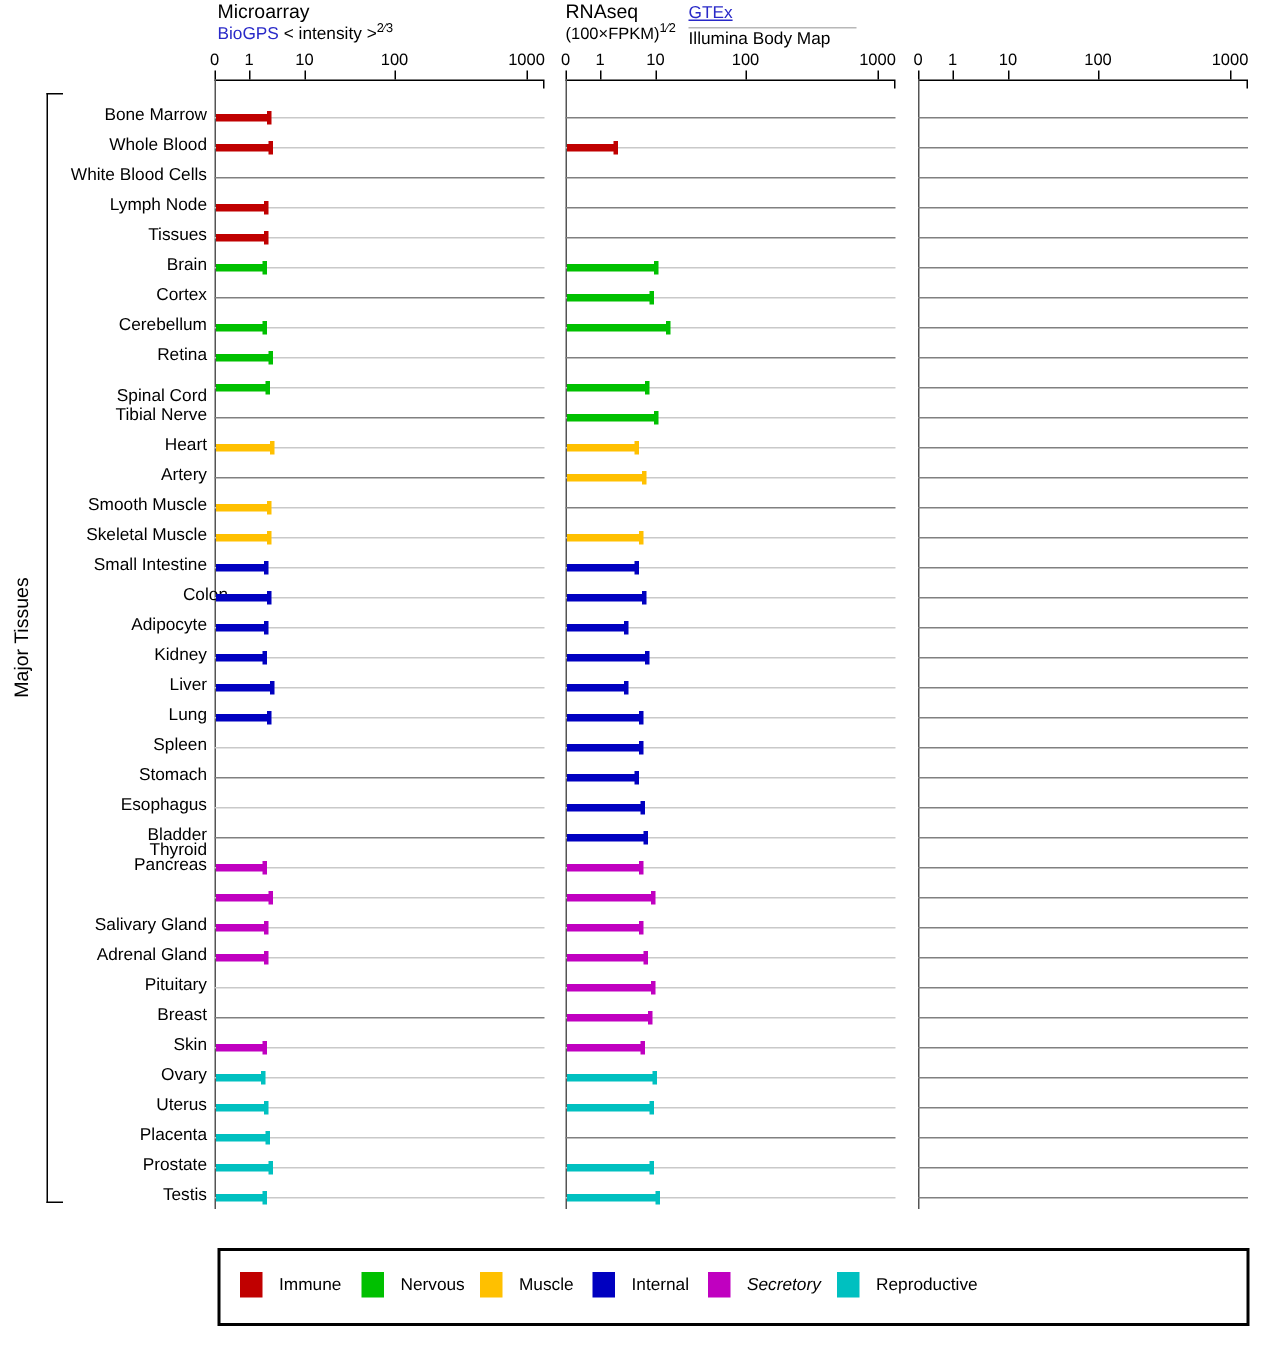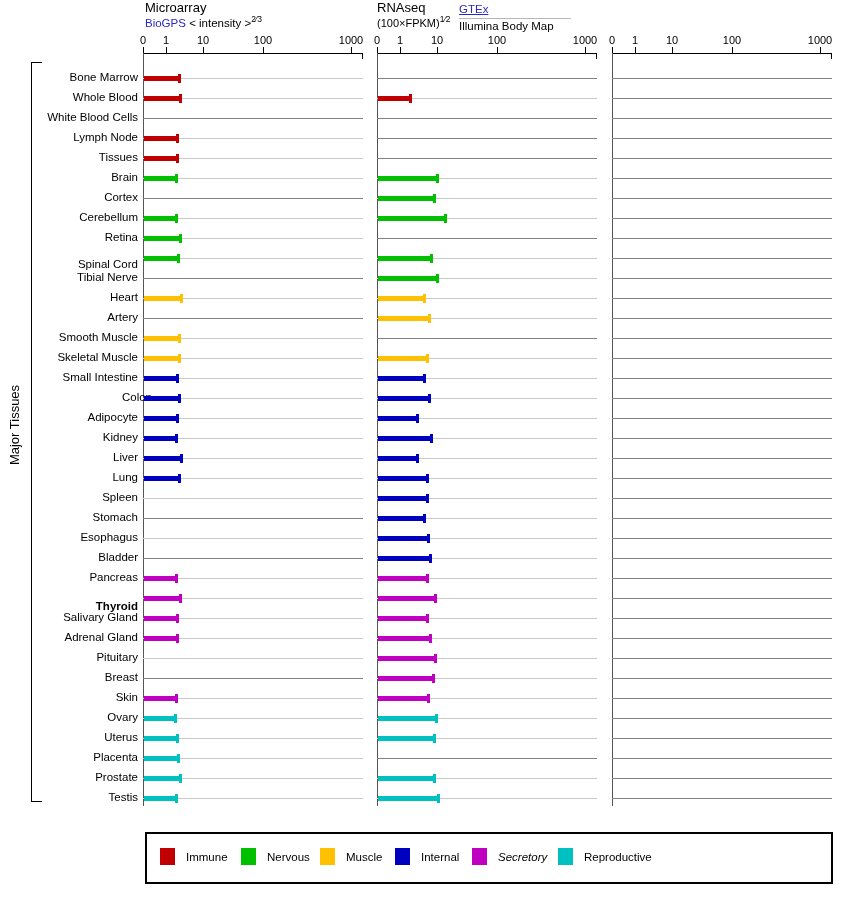--- a/index.html
+++ b/index.html
@@ -276,21 +276,21 @@
       <div class="cap" style="left: 429px; top: 554px; background: rgb(0, 0, 192);"></div>
       <div class="gline" style="left: 612px; top: 558px; width: 220px; background: rgb(128, 128, 128);"></div>
       <div class="tlabel" style="left: 26px; top: 570px;">Pancreas</div>
       <div class="gline" style="left: 143px; top: 578px; width: 220px; background: rgb(201, 201, 201);"></div>
       <div class="bar" style="left: 144px; top: 576px; width: 33px; background: rgb(192, 0, 192);"></div>
       <div class="cap" style="left: 175px; top: 574px; background: rgb(192, 0, 192);"></div>
       <div class="gline" style="left: 377px; top: 578px; width: 220px; background: rgb(201, 201, 201);"></div>
       <div class="bar" style="left: 378px; top: 576px; width: 50px; background: rgb(192, 0, 192);"></div>
       <div class="cap" style="left: 426px; top: 574px; background: rgb(192, 0, 192);"></div>
       <div class="gline" style="left: 612px; top: 578px; width: 220px; background: rgb(128, 128, 128);"></div>
-      <div class="tlabel" style="left: 26px; top: 599px; font-weight: bold;">Thyroid</div>
+      <div class="tlabel" style="left: 26px; top: 560px;">Thyroid</div>
       <div class="gline" style="left: 143px; top: 598px; width: 220px; background: rgb(201, 201, 201);"></div>
       <div class="bar" style="left: 144px; top: 596px; width: 37px; background: rgb(192, 0, 192);"></div>
       <div class="cap" style="left: 179px; top: 594px; background: rgb(192, 0, 192);"></div>
       <div class="gline" style="left: 377px; top: 598px; width: 220px; background: rgb(201, 201, 201);"></div>
       <div class="bar" style="left: 378px; top: 596px; width: 58px; background: rgb(192, 0, 192);"></div>
       <div class="cap" style="left: 434px; top: 594px; background: rgb(192, 0, 192);"></div>
       <div class="gline" style="left: 612px; top: 598px; width: 220px; background: rgb(128, 128, 128);"></div>
       <div class="tlabel" style="left: 26px; top: 610px;">Salivary Gland</div>
       <div class="gline" style="left: 143px; top: 618px; width: 220px; background: rgb(201, 201, 201);"></div>
       <div class="bar" style="left: 144px; top: 616px; width: 34px; background: rgb(192, 0, 192);"></div>

